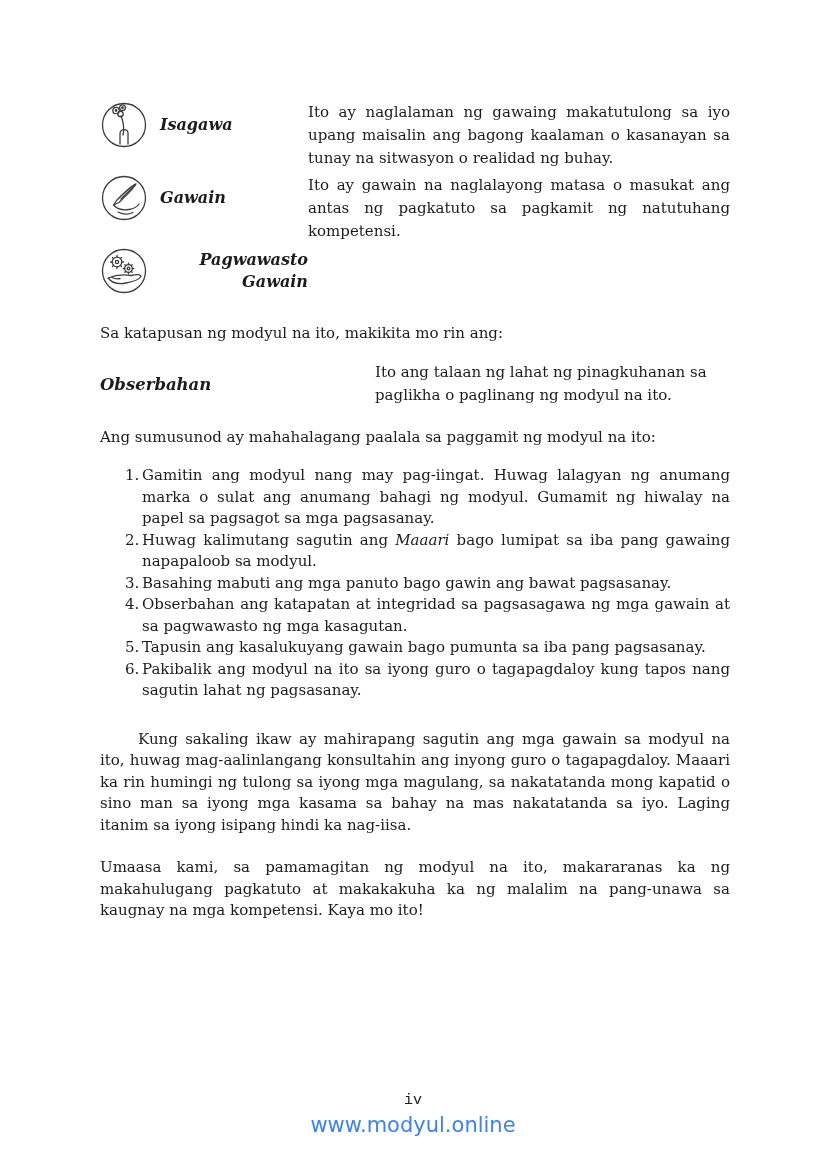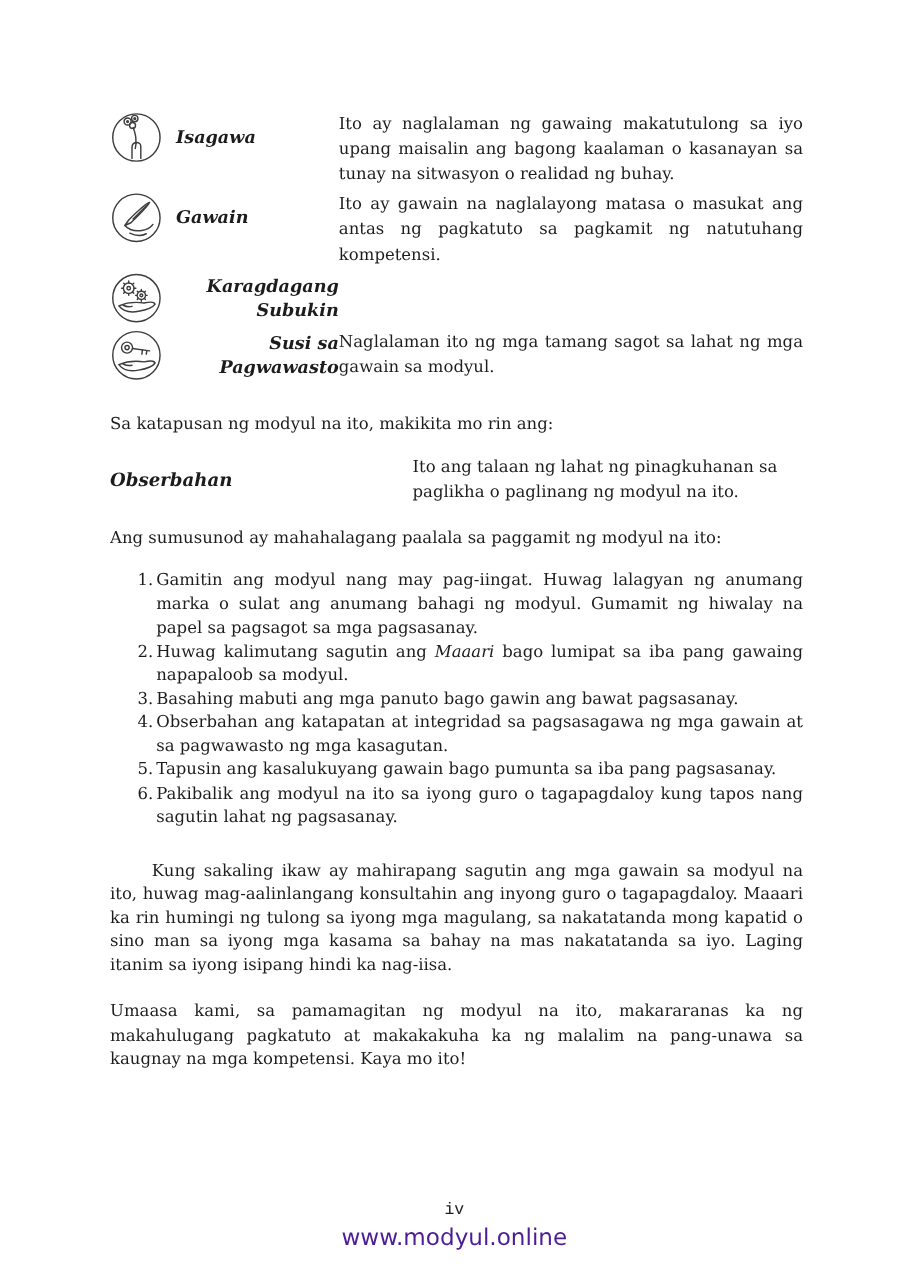--- a/index.html
+++ b/index.html
@@ -115,21 +115,21 @@
     font-family: Liberation Mono, monospace;
   }
   .watermark {
     position: absolute;
     left: 0;
     right: 0;
     top: 1113px;
     text-align: center;
     font-family: "DejaVu Sans", "Liberation Sans", sans-serif;
     font-size: 21px;
-    color: #4c1d95;
+    color: #3b82f6;
   }
   .line-icon {
     stroke: #3d3d3d;
     fill: none;
     stroke-width: 1.3;
     stroke-linecap: round;
     stroke-linejoin: round;
   }
 </style>
 </head>
@@ -176,38 +176,23 @@
         <circle cx="17" cy="15" r="4.8"></circle>
         <circle cx="17" cy="15" r="1.6"></circle>
         <path d="M17,8.5 L17,10 M17,20 L17,21.5 M10.5,15 L12,15 M22,15 L23.5,15 M12.4,10.4 L13.5,11.5 M20.5,18.5 L21.6,19.6 M12.4,19.6 L13.5,18.5 M20.5,11.5 L21.6,10.4"></path>
         <circle cx="28.5" cy="21.5" r="3.8"></circle>
         <circle cx="28.5" cy="21.5" r="1.3"></circle>
         <path d="M28.5,16.2 L28.5,17.6 M28.5,25.4 L28.5,26.8 M23.2,21.5 L24.6,21.5 M32.4,21.5 L33.8,21.5 M24.8,17.8 L25.8,18.8 M31.2,24.2 L32.2,25.2 M24.8,25.2 L25.8,24.2 M31.2,18.8 L32.2,17.8"></path>
         <path d="M8,31 Q19,26.5 31,28.5 Q40,26.5 41,29.5 Q38,34 26,36 Q14,38.5 8,31 Z"></path>
         <path d="M12,30.5 Q16,32.5 20,31.5"></path>
       </svg>
     </div>
-    <div class="label-cell">Karagdagang Subukin</div>
-  </div>
-
-  <div class="icon-row">
-    <div class="icon-cell">
-      <svg width="48" height="48" viewBox="0 0 48 48" class="line-icon">
-        <circle cx="24" cy="24" r="21.5"></circle>
-        <circle cx="15.5" cy="17" r="5"></circle>
-        <circle cx="15.5" cy="17" r="1.9"></circle>
-        <path d="M20.5,17.8 L36,20"></path>
-        <path d="M29.5,19.2 L29,23 M33.5,19.8 L33,23"></path>
-        <path d="M8,32.5 Q19,28 31,30 Q40,28 41,31 Q38,35.5 26,37.5 Q14,40 8,32.5 Z"></path>
-        <path d="M12,32 Q16,34 20,33"></path>
-      </svg>
-    </div>
-    <div class="label-cell">Susi sa Pagwawasto</div>
-    <div class="desc-cell">Naglalaman ito ng mga tamang sagot sa lahat ng mga gawain sa modyul.</div>
-  </div>
+    <div class="label-cell">Pagwawasto Gawain</div>
+  </div>
+
 
   <div class="para intro-line">Sa katapusan ng modyul na ito, makikita mo rin ang:</div>
 
   <div class="sanggunian-row">
     <div class="sanggunian-label">Obserbahan</div>
     <div class="sanggunian-desc">Ito ang talaan ng lahat ng pinagkuhanan sa paglikha o paglinang ng modyul na ito.</div>
   </div>
 
   <div class="para reminders-line">Ang sumusunod ay mahahalagang paalala sa paggamit ng modyul na ito:</div>
 

